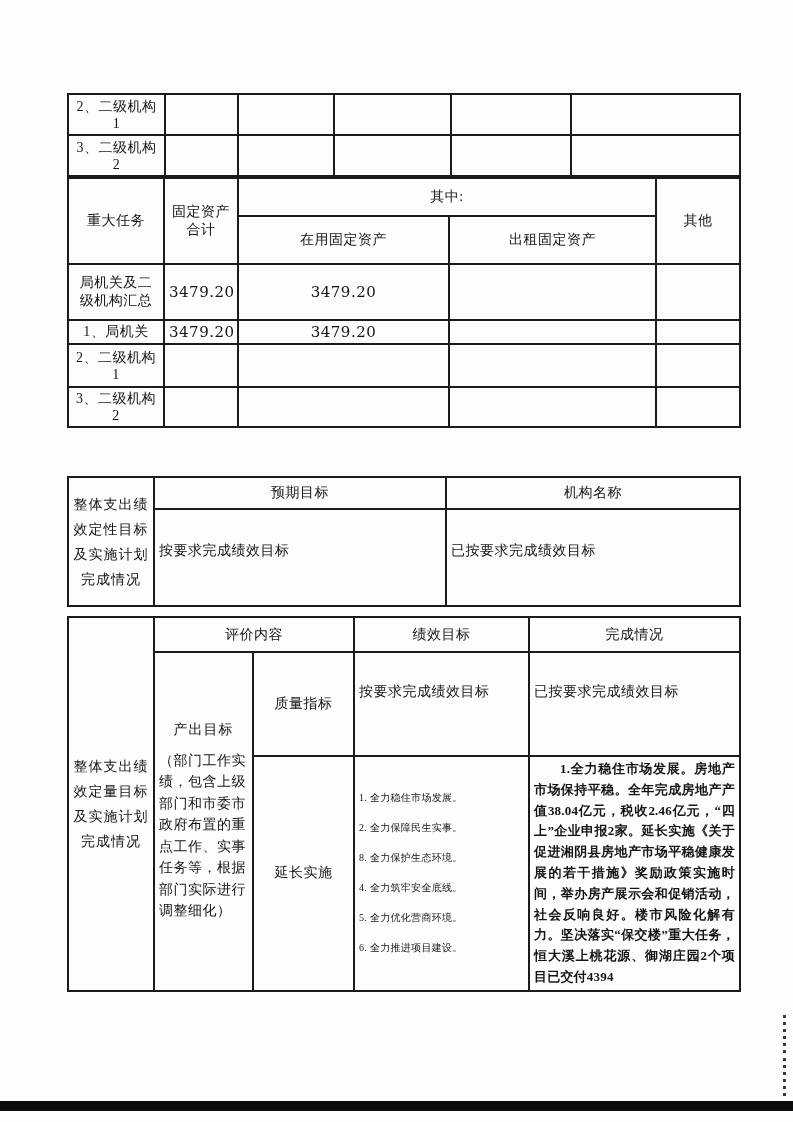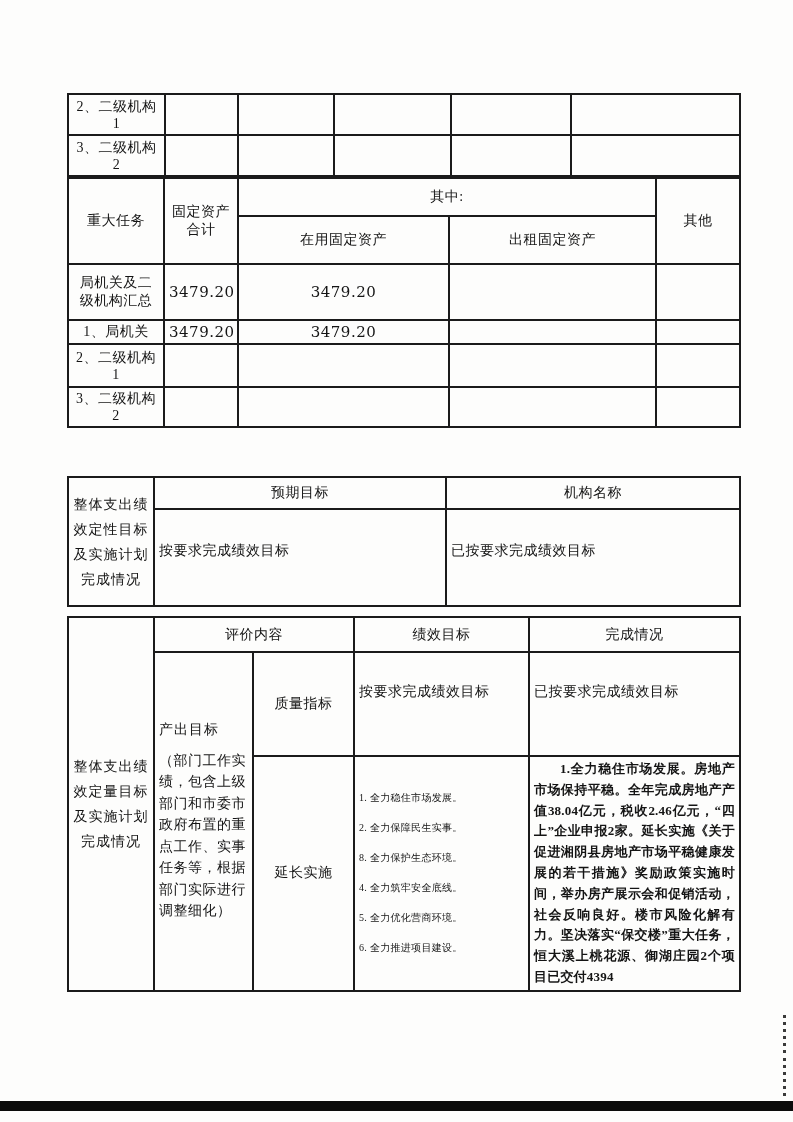--- a/index.html
+++ b/index.html
@@ -33,21 +33,21 @@
     position:absolute;left:67px;width:672px;height:42px;
     border:2px solid #1b1b1b;
     display:flex;align-items:center;justify-content:center;
     font-size:18px;font-weight:bold;letter-spacing:1.5px;
     box-sizing:border-box;
   }
   .stub{
     line-height:25px;text-align:center;letter-spacing:1px;
   }
   .goal-note{line-height:21.5px;text-align:left;}
-  .goal-title{text-align:left;margin-bottom:11px;letter-spacing:1px;}
+  .goal-title{text-align:center;margin-bottom:11px;letter-spacing:1px;}
   .list-cell div{
     line-height:30px;white-space:nowrap;font-size:10px;letter-spacing:0.3px;
   }
   .para{
     font-size:13px;line-height:20.8px;text-indent:2em;
     text-align:justify;letter-spacing:0.2px;
   }
   td.top{vertical-align:top;font-weight:bold;}
   .bottom-bar{
     position:absolute;left:0;top:1101px;width:793px;height:10px;

